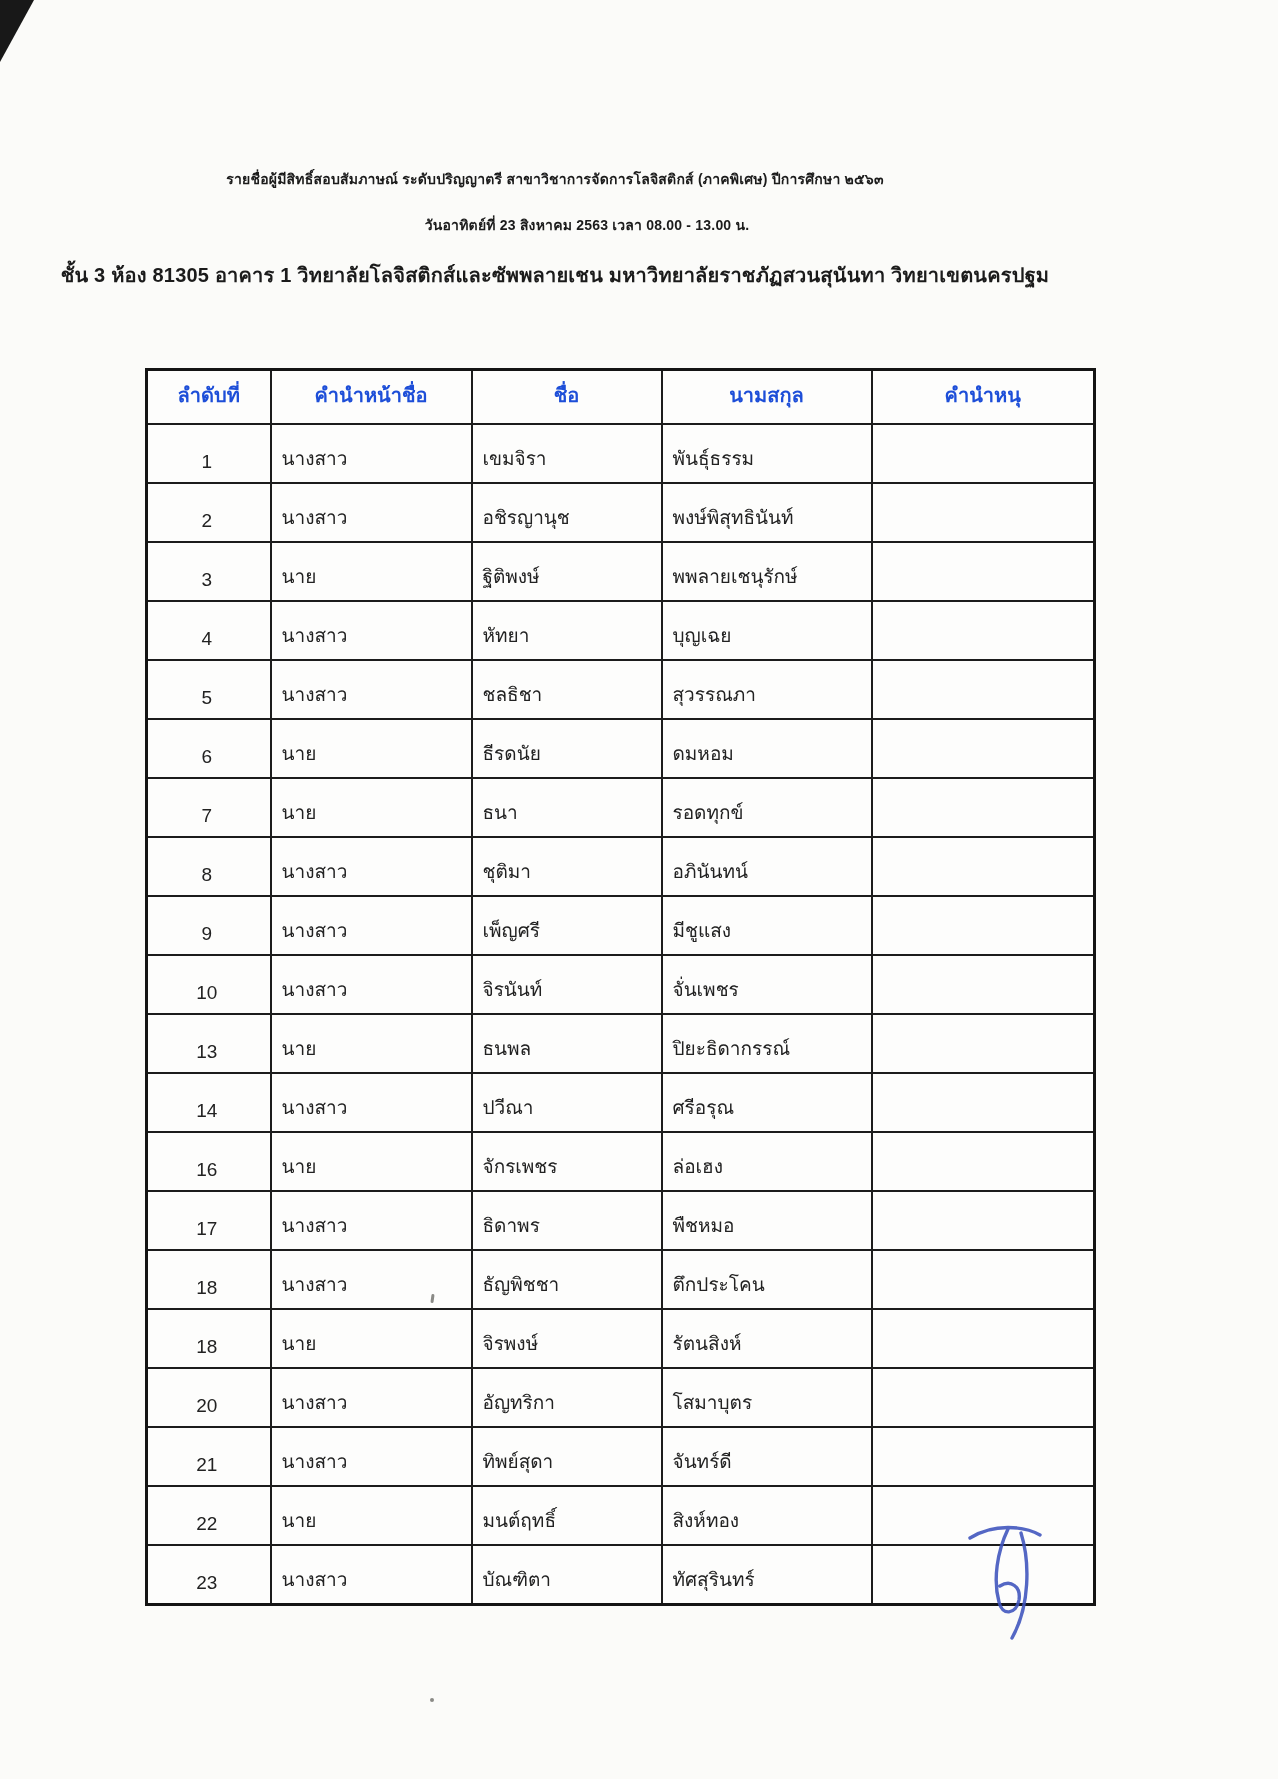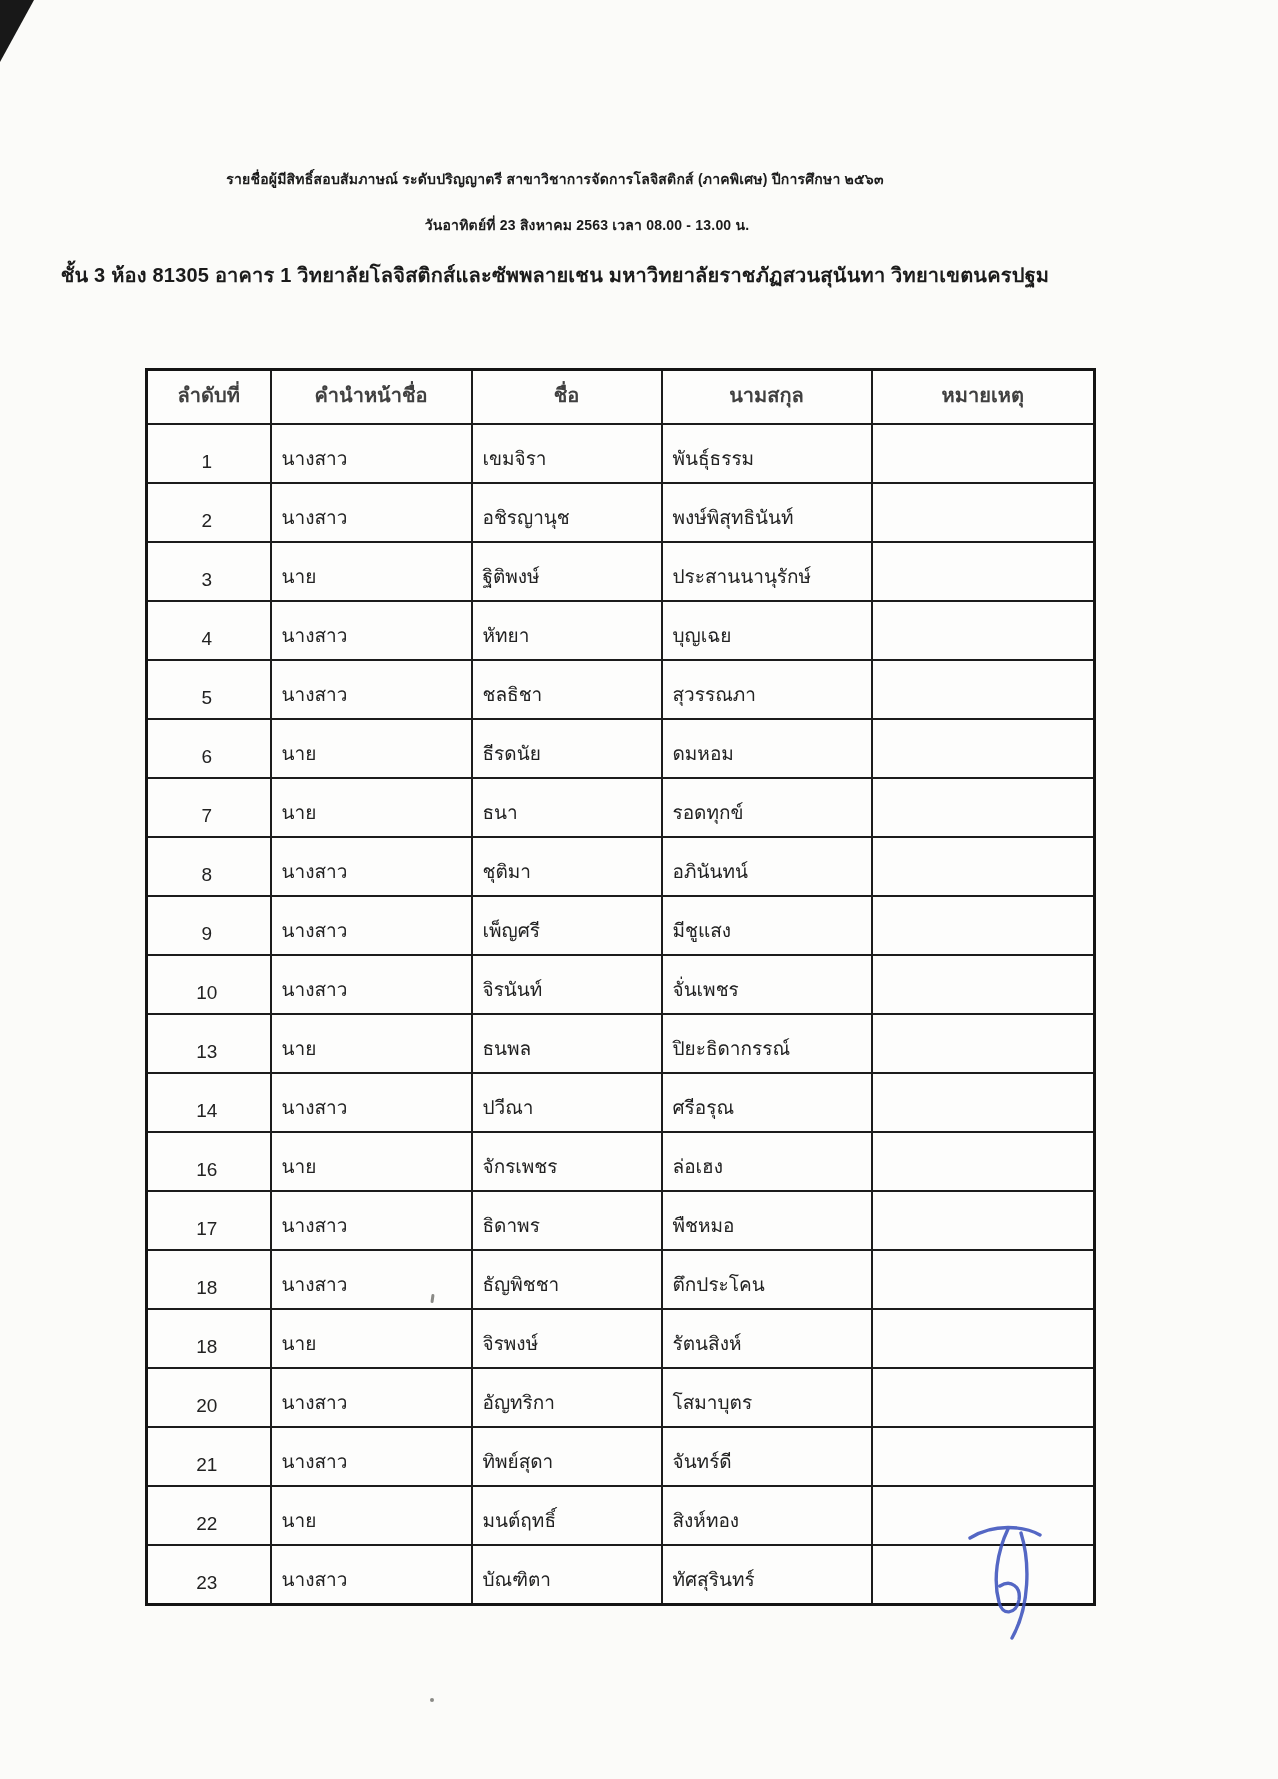--- a/index.html
+++ b/index.html
@@ -58,21 +58,21 @@
     overflow: hidden;
     white-space: nowrap;
   }
   table.roster th {
     height: 44px;
     font-size: 20px;
     font-weight: 700;
     text-align: center;
     vertical-align: middle;
     padding: 2px 0 6px 0;
-    color: #404040;
+    color: #1d4ed8;
   }
   table.roster td {
     height: 48px;
     font-size: 19px;
     vertical-align: bottom;
     padding: 0 4px 9px 10px;
     color: #222;
   }
   table.roster td.center {
     text-align: center;
@@ -110,21 +110,21 @@
     <col style="width:190px">
     <col style="width:210px">
     <col style="width:223px">
   </colgroup>
   <thead>
     <tr>
       <th>ลำดับที่</th>
       <th>คำนำหน้าชื่อ</th>
       <th>ชื่อ</th>
       <th>นามสกุล</th>
-      <th>หมายเหตุ</th>
+      <th>คำนำหนุ</th>
     </tr>
   </thead>
   <tbody>
       <tr>
         <td class="center">1</td>
         <td>นางสาว</td>
         <td>เขมจิรา</td>
         <td>พันธุ์ธรรม</td>
         <td></td>
       </tr>
@@ -132,21 +132,21 @@
         <td class="center">2</td>
         <td>นางสาว</td>
         <td>อชิรญานุช</td>
         <td>พงษ์พิสุทธินันท์</td>
         <td></td>
       </tr>
       <tr>
         <td class="center">3</td>
         <td>นาย</td>
         <td>ฐิติพงษ์</td>
-        <td>ประสานนานุรักษ์</td>
+        <td>พพลายเชนุรักษ์</td>
         <td></td>
       </tr>
       <tr>
         <td class="center">4</td>
         <td>นางสาว</td>
         <td>หัทยา</td>
         <td>บุญเฉย</td>
         <td></td>
       </tr>
       <tr>

